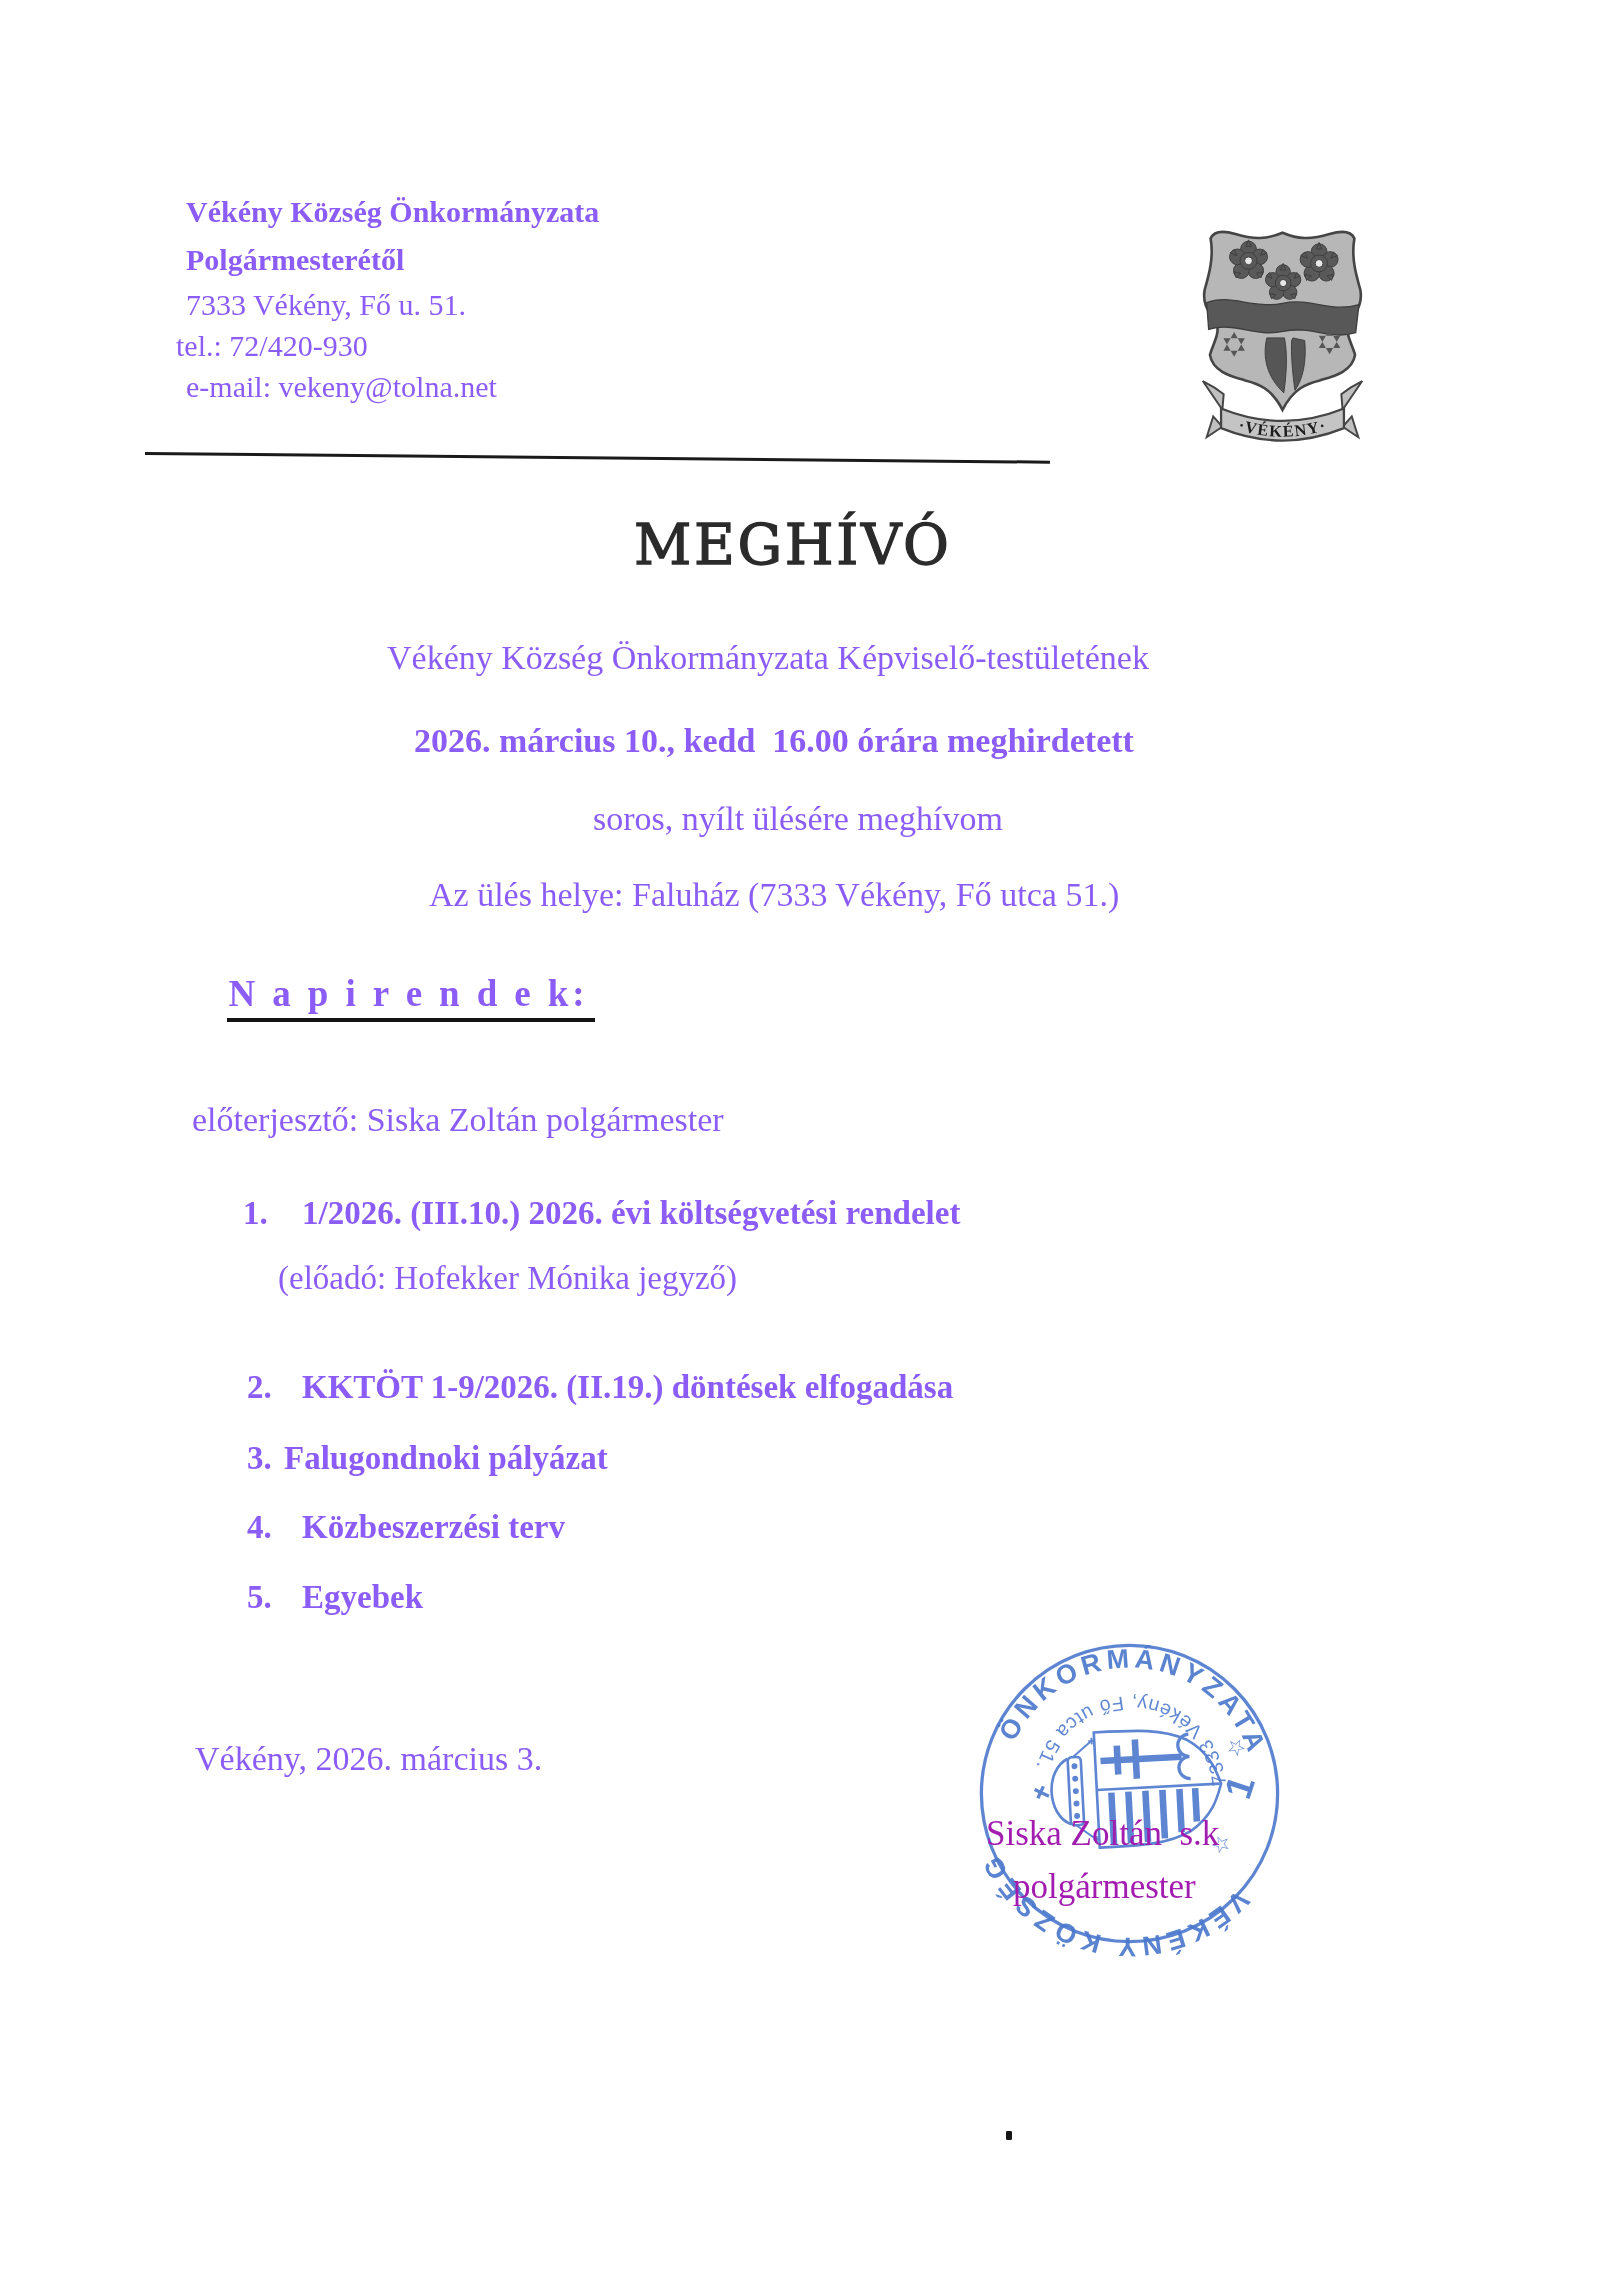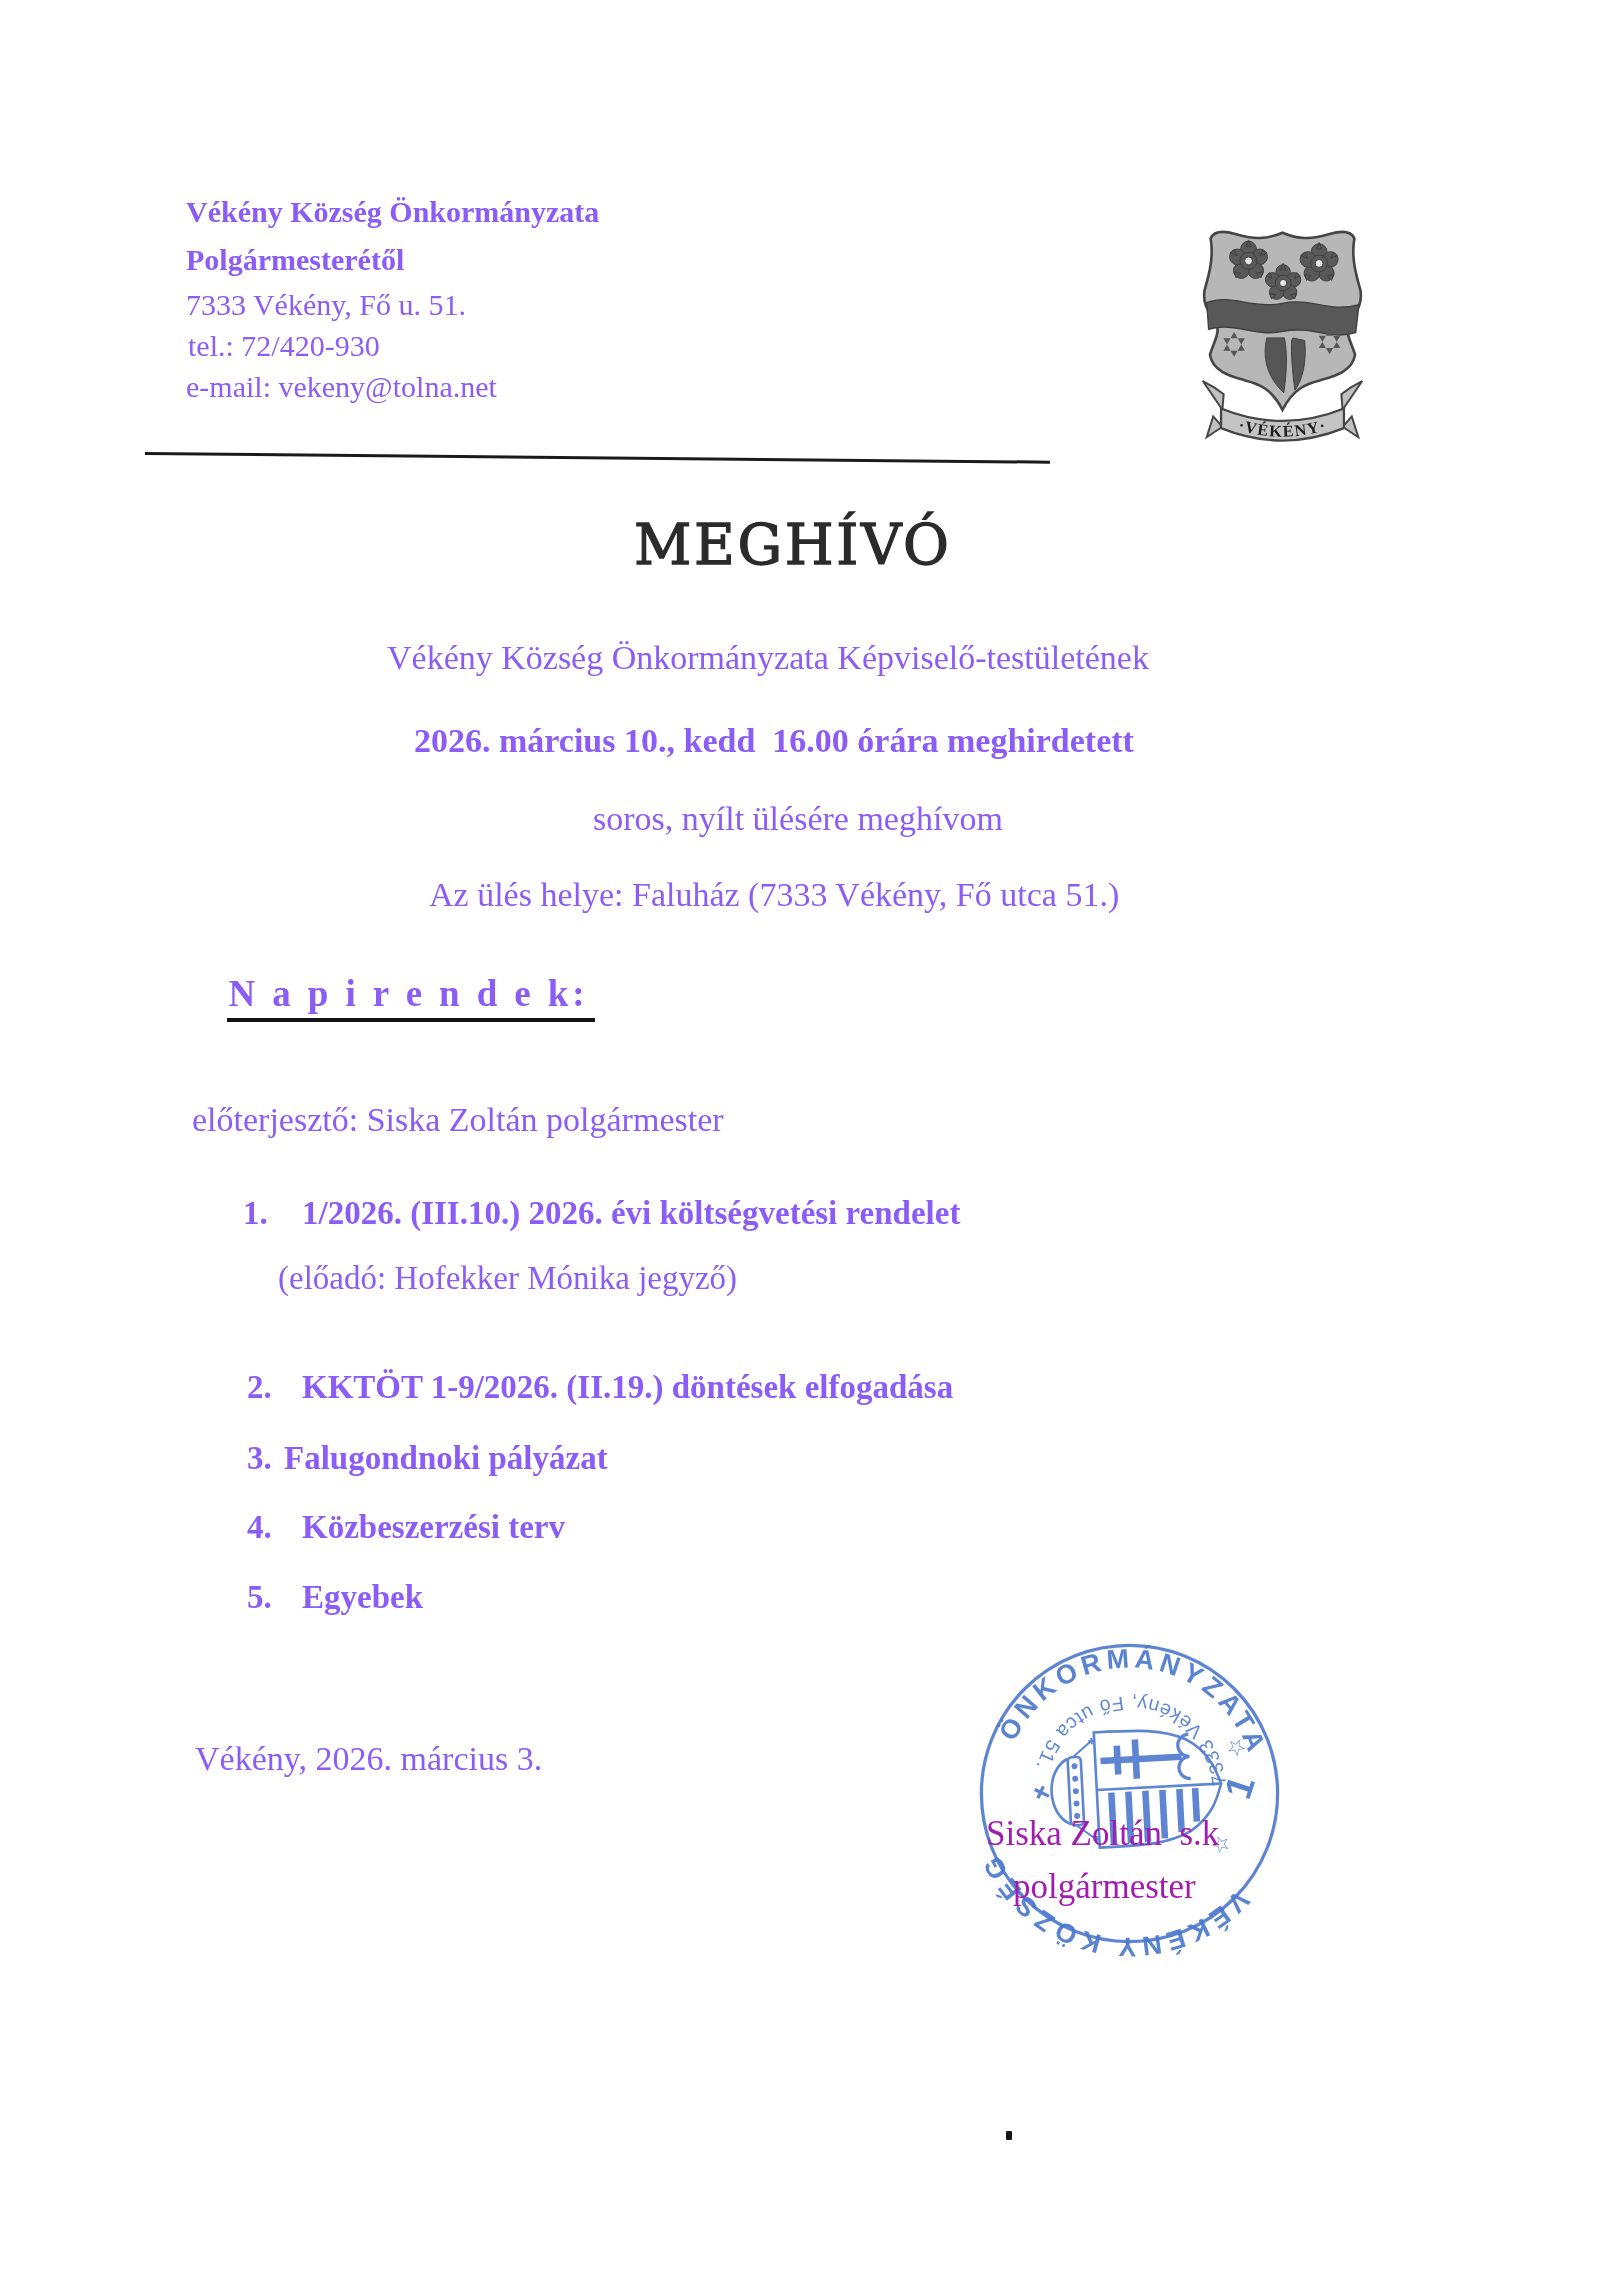--- a/index.html
+++ b/index.html
@@ -33,21 +33,21 @@
     background:#151515;border-radius:1.3px;
   }
 </style>
 </head>
 <body>
 
 <div>
   <div class="line hdr b" style="left:186px;top:195px;">Vékény Község Önkormányzata</div>
   <div class="line hdr b" style="left:186px;top:243px;">Polgármesterétől</div>
   <div class="line hdr" style="left:186px;top:288px;">7333 Vékény, Fő u. 51.</div>
-  <div class="line hdr" style="left:188px;top:329px;">tel.: 72/420-930</div>
+  <div class="line hdr" style="left:176px;top:329px;">tel.: 72/420-930</div>
   <div class="line hdr" style="left:186px;top:370px;">e-mail: vekeny@tolna.net</div>
 </div>
 
 <svg class="arms-svg" width="183" height="236" viewBox="0 0 280 360">
 
   <path d="M30,34 C36,20 54,23 68,27 C97,36 116,35 140,25
            C164,35 183,36 212,27 C226,23 244,20 250,34
            C245,62 252,88 259,112 C264,140 247,150 241,164
            C235,179 247,196 251,212 C247,238 217,245 197,251
            C177,256 157,263 140,296

